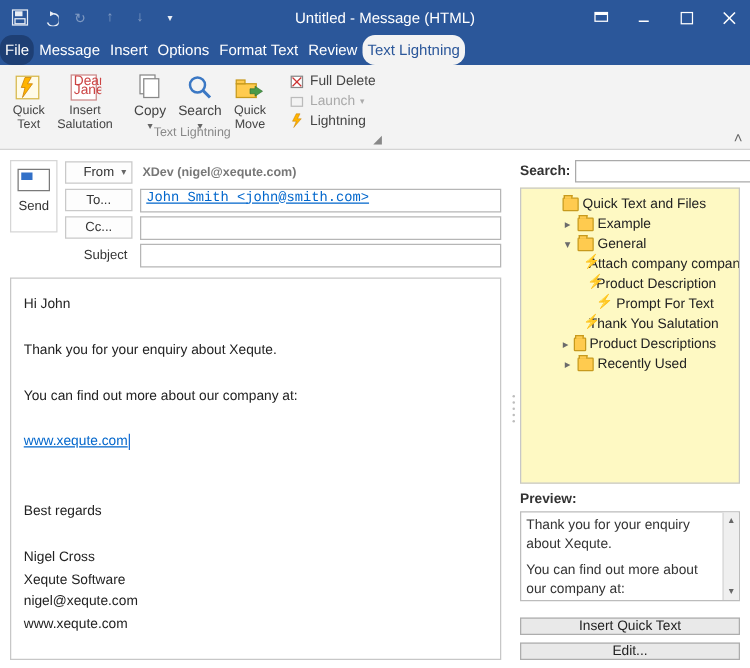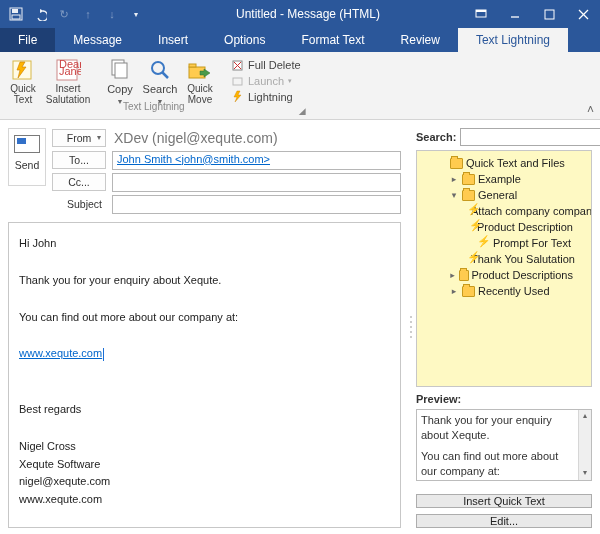--- a/index.html
+++ b/index.html
@@ -9,21 +9,21 @@
 .titlebar { height: 28px; background: #2b579a; color: #fff; display: flex; align-items: center; }
 .titlebar .qat { display: flex; align-items: center; gap: 4px; padding: 0 6px; }
 .titlebar .qat .qat-btn { width: 20px; height: 20px; display:flex;align-items:center;justify-content:center; color: #fff; opacity: 0.9; }
 .titlebar .qat .qat-btn.disabled { opacity: 0.4; }
 .titlebar .title { flex: 1; text-align: center; font-size: 12px; }
 .titlebar .winctrl { display: flex; }
 .titlebar .winctrl div { width: 34px; height: 28px; display:flex;align-items:center;justify-content:center; }
 
 
 .tabs { height: 24px; background: #2b579a; display: flex; align-items: stretch; color: #fff; }
-.tabs .tab { padding: 0 18px; display:flex; align-items:center; font-size: 12px; }
+.tabs .tab { padding: 0 4px; display:flex; align-items:center; font-size: 12px; border-radius: 10px; }
 .tabs .tab.file { background: #1e3f74; }
 .tabs .tab.active { background: #f3f3f3; color: #2b579a; }
 
 
 .ribbon { height: 68px; background: #f3f3f3; border-bottom: 1px solid #d4d4d4; display:flex; position:relative; padding-top:3px; }
 .ribbon-group { display:flex; flex-direction:column; align-items:center; padding: 0 4px; height:100%; }
 .ribbon-group .items { display:flex; gap:2px; align-items:flex-start; height:48px;}
 .ribbon-big { width:38px; display:flex; flex-direction:column; align-items:center; gap:1px; padding-top:2px;}
 .ribbon-big .ic { width:28px; height:26px; display:flex;align-items:center;justify-content:center; }
 .ribbon-big .lbl { font-size:10px; text-align:center; line-height:1.05; color:#444;}
@@ -43,22 +43,22 @@
 .header-block { display:flex; gap:6px; }
 .sendcol { width:38px; display:flex; flex-direction:column; align-items:center; border:1px solid #d6d6d6; padding:6px 2px; height:58px;text-align:center;}
 .sendcol .ic { width:26px; height:18px; border:1px solid #7a7a7a; position:relative; background:#fff;}
 .sendcol .ic:after{content:"";position:absolute;left:2px;top:2px;width:9px;height:6px;background:#3270c8;}
 .sendcol .lbl { font-size:10.5px; color:#333; margin-top:6px;}
 .fields { flex:1; display:flex; flex-direction:column; gap:2px;justify-content:flex-end; }
 .fieldrow { display:flex; align-items:center; gap:6px; height:20px;}
 .fieldrow .flabel { width:54px; text-align:center; border:1px solid #c9c9c9; background:#fdfdfd; font-size:10.5px; padding:2px 0; color:#333; position:relative;}
 .fieldrow .flabel.plain { border:none; background:transparent; text-align:right; padding-right:4px;}
 .fieldrow .finput { flex:1; height:19px; border:1px solid #b6b6b6; background:#fff; padding:1px 4px; font-size:11px; color:#222;}
-.fieldrow .finput.link { color:#0066cc; text-decoration:underline; }
-.fieldrow .readonly { flex:1; font-size:14px; color:#777; padding-left:2px;}
+.fieldrow .finput.link { color:#0066cc; text-decoration:underline;font-family:Liberation Mono, monospace; }
+.fieldrow .readonly { flex:1; font-size:10px; color:#777; padding-left:2px;font-weight:bold;}
 .fieldrow .drop:after { content:"▾"; font-size:8px; margin-left:4px; color:#666; position:absolute; right:4px; top:3px;}
 
 .bodyarea { flex:1; border:1px solid #c7c7c7; padding:12px 10px; font-size:12px; color:#222; line-height:1.6; overflow:hidden; position:relative;}
 .bodyarea a { color:#0066cc; text-decoration:underline; }
 .caret { display:inline-block; width:1px; height:13px; background:#1a6fd6; vertical-align:middle; margin-left:1px;}
 
 
 .splitter { width:7px; display:flex; flex-direction:column; align-items:center; justify-content:center; gap:3px; cursor:col-resize;}
 .splitter div{width:2px;height:2px;background:#bdbdbd;border-radius:50%;}
 

